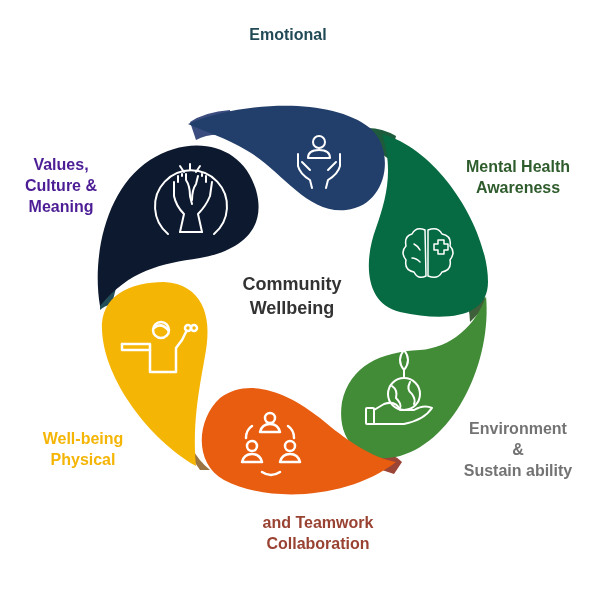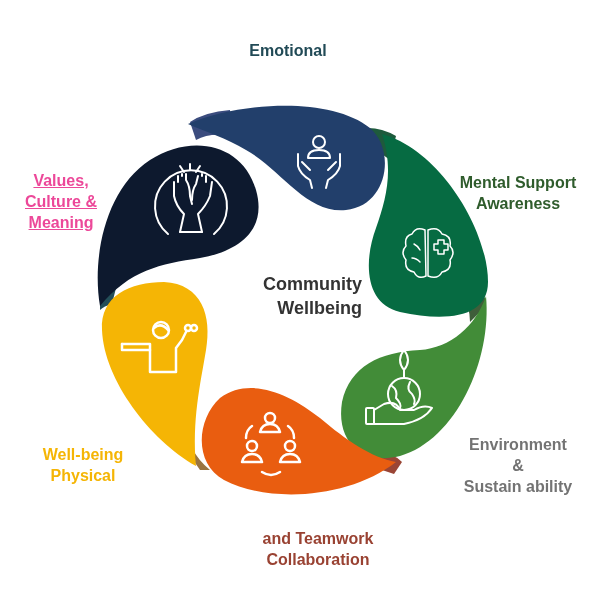--- a/index.html
+++ b/index.html
@@ -1,20 +1,20 @@
 <!DOCTYPE html>
 <html><head>
 <meta charset="utf-8">
 <style>
   html, body { margin: 0; padding: 0; background: #ffffff; }
   body { width: 600px; height: 600px; position: relative; overflow: hidden; font-family: "Liberation Sans", sans-serif; }
   #diagram { position: absolute; left: 0; top: 0; width: 600px; height: 600px; }
-  .label { position: absolute; font-family: "Liberation Sans", sans-serif; font-weight: bold; font-size: 16px; line-height: 21px; text-align: center; white-space: nowrap; margin-top: 16px; }
+  .label { position: absolute; font-family: "Liberation Sans", sans-serif; font-weight: bold; font-size: 16px; line-height: 21px; text-align: center; white-space: nowrap; }
   .label span { display: block; }
-  .center-label { position: absolute; left: 222px; top: 272px; width: 140px; font-size: 18px; line-height: 24px; font-weight: bold; color: #333333; text-align: right; }
+  .center-label { position: absolute; left: 222px; top: 272px; width: 140px; font-size: 18px; line-height: 24px; font-weight: bold; color: #333333; text-align: center; }
   .center-label span { display: block; }
 </style>
 </head>
 <body>
 
 <svg id="diagram" width="600" height="600" viewBox="0 0 600 600" xmlns="http://www.w3.org/2000/svg">
 
   <path d="M190,122 Q205,112 230,110 L232,136 Q210,132 196,140 Z" fill="#3B4C7E"></path>
   <path d="M368,128 Q382,128 396,136 L390,160 Q380,152 372,150 Z" fill="#1E5A3C"></path>
   <path d="M474,282 Q486,292 486,306 L470,322 Q470,306 462,296 Z" fill="#3F5E3A"></path>
@@ -92,37 +92,37 @@
 <div class="center-label">
   <span>Community</span>
   <span>Wellbeing</span>
 </div>
 
 <div class="label" style="left:228px; top:24px; width:120px; color:#214A56;">
   <span>Emotional</span>
 </div>
 
 <div class="label" style="left:448px; top:156px; width:140px; color:#2F5C2C;">
-  <span>Mental Support</span>
+  <span>Mental Health</span>
   <span>Awareness</span>
 </div>
 
 <div class="label" style="left:448px; top:418px; width:140px; color:#737373;">
   <span>Environment</span>
   <span>&amp;</span>
   <span>Sustain ability</span>
 </div>
 
 <div class="label" style="left:248px; top:512px; width:140px; color:#994232;">
   <span>and Teamwork</span>
   <span>Collaboration</span>
 </div>
 
 <div class="label" style="left:28px; top:428px; width:110px; color:#F5B505;">
   <span>Well-being</span>
   <span>Physical</span>
 </div>
 
-<div class="label" style="left:6px; top:154px; width:110px; color:#ec4899;text-decoration:underline;">
+<div class="label" style="left:6px; top:154px; width:110px; color:#4c1d95;">
   <span>Values,</span>
   <span>Culture &amp;</span>
   <span>Meaning</span>
 </div>
 
 </body></html>

